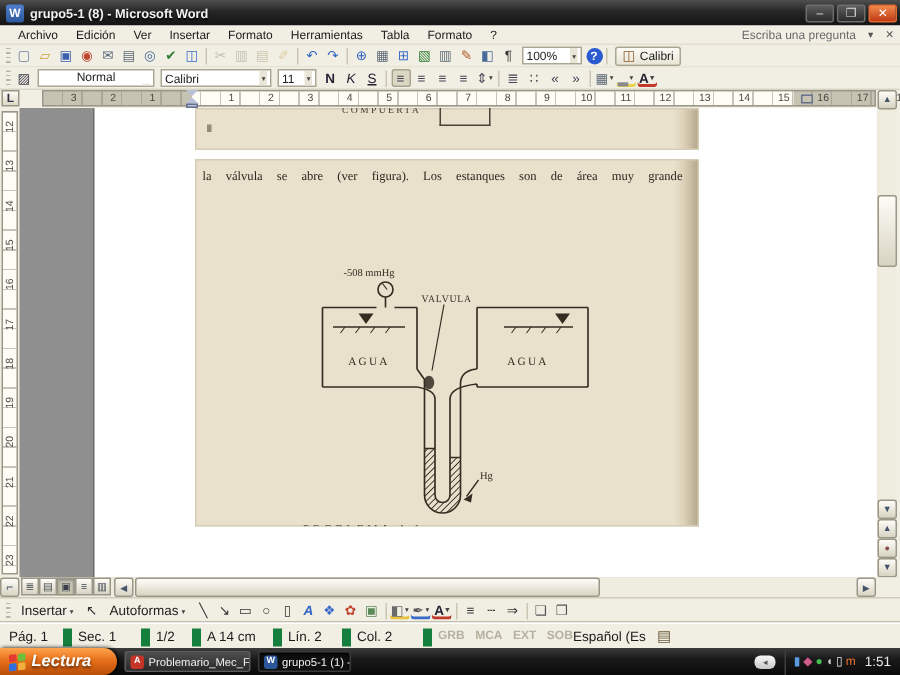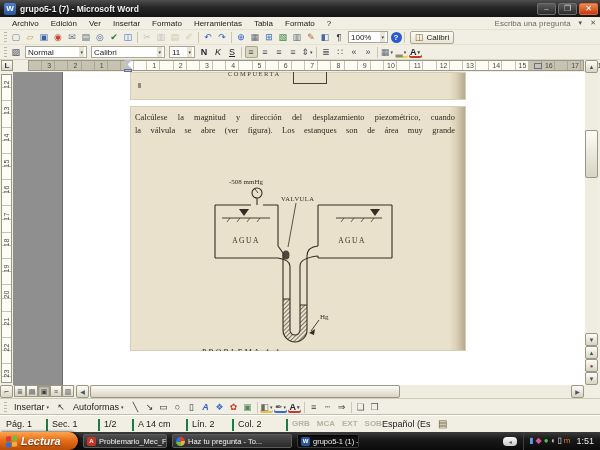--- a/index.html
+++ b/index.html
@@ -42,21 +42,21 @@
     min-width:13px;height:12px;font-size:9px;line-height:11px;color:#3a3f4a;
     border-radius:2px;margin:0 0.5px;position:relative;}
   .icn.dim{opacity:.35;}
   .icn.act{background:#dcd7c3;box-shadow:inset 0 0 0 1px #a8a48e;}
   .dd{font-size:5px;margin-left:1px;color:#444;}
   .sep{width:1px;height:11px;background:#c9c6b4;margin:0 2px;flex:none;}
   .combo{display:inline-flex;align-items:center;background:#fff;
     border:1px solid #a9a694;height:12px;font-size:8px;color:#222;
     padding:0 2px;margin:0 2px;white-space:nowrap;overflow:hidden;}
   .combo .dd{margin-left:auto;background:#e8e5d6;height:100%;display:flex;align-items:center;padding:0 1px;}
-  .combo.style{width:62px;}.combo.font{width:74px;}.combo.size{width:26px;}
+  .combo.style{width:78px;flex-direction:column;}.combo.font{width:74px;}.combo.size{width:26px;}
   .combo.zoom{width:40px;}
   .icn.help{background:#2a5ad0;color:#fff;border-radius:50%;min-width:11px;height:11px;font-size:8px;font-weight:bold;}
   #lectura{display:inline-flex;align-items:center;font-size:8px;color:#222;
     border:1px solid #a9a694;border-radius:2px;padding:0 4px;height:13px;margin-left:3px;
     background:linear-gradient(#fdfcf6,#e8e5d5);}
   #lectura .bookic{color:#8a5a2a;margin-right:3px;font-size:9px;}
 
   
   #rulerrow{position:absolute;left:0;top:60px;width:600px;height:12px;background:#f1efe3;}
   #tabsel{position:absolute;left:1px;top:0;width:12px;height:11px;font-size:8px;font-weight:bold;
@@ -117,21 +117,21 @@
 
   
   #drawbar{top:398px;height:17px;border-top:1px solid #cfccbc;}
   .labelbtn{display:inline-flex;align-items:center;font-size:9px;color:#222;
     padding:0 4px;height:13px;border-radius:2px;margin:0 1px;}
   .labelbtn .dd{margin-left:2px;}
 
   
   #statusbar{position:absolute;left:0;top:415px;width:600px;height:17px;background:#f1efe3;
     border-top:1px solid #fff;box-shadow:0 -1px 0 #c2bfae;font-size:9px;color:#1a1a1a;}
-  .sfield{position:absolute;top:3px;height:12px;border-right:2px solid #15803d;padding-right:6px;}
+  .sfield{position:absolute;top:3px;height:12px;border-right:6px solid #15803d;padding-right:6px;}
   #sflags{position:absolute;left:292px;top:3px;display:flex;gap:7px;}
   .sflag{font-size:8px;font-weight:bold;color:#b5b2a0;}
   #slang{position:absolute;left:382px;top:3px;}
   #sbook{position:absolute;left:438px;top:2px;font-size:10px;color:#6a5a3a;}
 
   
   #taskbar{position:absolute;left:0;top:432px;width:600px;height:18px;
     background:linear-gradient(180deg,#3c3c3c 0%,#1a1a1a 40%,#0a0a0a 100%);
     display:flex;align-items:center;}
   #startbtn{width:78px;height:18px;border-radius:0 9px 9px 0;
@@ -158,21 +158,21 @@
   .tray-ic{font-size:8px;line-height:8px;}
   #clock{color:#eaeaea;font-size:9px;margin:0 6px 0 6px;}
 </style>
 </head>
 <body>
 
 <div id="win">
 
   <div id="titlebar">
     <span id="appicon">W</span>
-    <span id="title">grupo5-1 (7) - Microsoft Word</span>
+    <span id="title">grupo5-1 (8) - Microsoft Word</span>
     <span class="tbtn">–</span>
     <span class="tbtn">❐</span>
     <span class="tbtn close">✕</span>
   </div>
 
   <div id="menubar">
     <span id="menus">
         <span class="menu-item">Archivo</span>
         <span class="menu-item">Edición</span>
         <span class="menu-item">Ver</span>
@@ -304,21 +304,20 @@
   <div id="page"></div>
 
   <div id="scan-top" class="scan">
     <span id="compuerta">COMPUERTA</span>
     <div id="bracket"></div>
     <div id="smudge"></div>
   </div>
 
   <div id="scan-main" class="scan">
     <div id="ptext">
-      <div class="jline">Calcúlese la magnitud y dirección del desplazamiento piezométrico, cuando</div>
       <div class="jline">la válvula se abre (ver figura). Los estanques son de área muy grande</div>
     </div>
     <svg id="fig" viewBox="0 0 336 245">
       <defs>
         <pattern id="hat" width="3" height="3" patternUnits="userSpaceOnUse" patternTransform="rotate(45)">
           <line x1="0" y1="0" x2="0" y2="3" stroke="#352d22" stroke-width="1.2"></line>
         </pattern>
       </defs>
       <g stroke="#352d22" fill="none" stroke-width="1.1">
 
@@ -460,24 +459,20 @@
         <span style="background:#2f6fe0"></span>
           <span style="background:#f0b03a"></span>
       </span>
       <span id="startlabel">Lectura</span>
     </div>
     <span id="tasks" style="display: flex;">
         <span class="task" style="width: 84px;">
           <span class="ticon" style="background: rgb(198, 52, 39);">A</span>
           <span class="ttext">Problemario_Mec_Flu...</span>
         </span>
-        <span class="task" style="width: 120px;">
-          <span class="ticon conic"></span>
-          <span class="ttext">Haz tu pregunta - To...</span>
-        </span>
         <span class="task active" style="width: 62px;">
           <span class="ticon" style="background: rgb(43, 87, 154);">W</span>
           <span class="ttext">grupo5-1 (1) - Micros...</span>
         </span>
       </span>
     <span id="hiddenbtn">◂</span>
     <span id="tray">
         <span class="tray-ic" style="color: rgb(90, 154, 224);">▮</span>
         <span class="tray-ic" style="color: rgb(208, 90, 138);">◆</span>
         <span class="tray-ic" style="color: rgb(70, 192, 80);">●</span>

